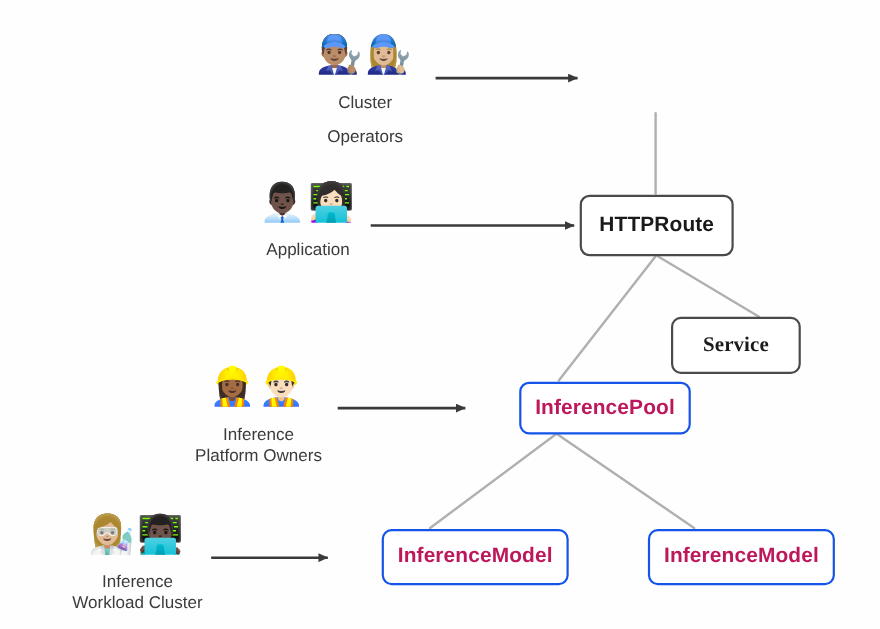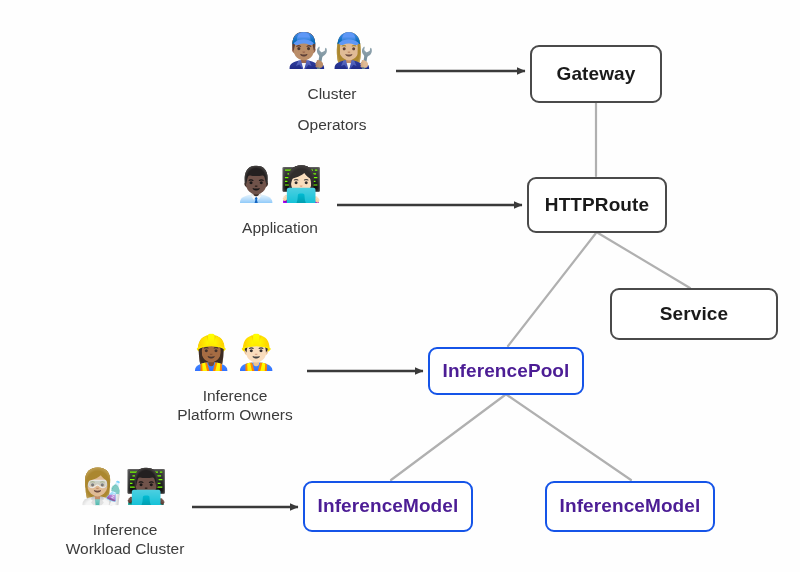--- a/index.html
+++ b/index.html
@@ -40,22 +40,23 @@
     text-align: center;
     line-height: 1.1;
   }
   .node.dark {
     border: 2px solid #4a4a4a;
     color: #1a1a1a;
     font-size: 19px;
   }
   .node.blue {
     border: 2px solid #1554e8;
-    color: #4c1d95;
+    color: #be185d;
     font-size: 19px;
+    margin-left: 44px;
   }
   
   .persona {
     position: absolute;
     width: 180px;
     text-align: center;
   }
   .persona .emojis {
     font-size: 34px;
     line-height: 40px;
@@ -92,25 +93,24 @@
     </g>
 
     <g stroke="#3a3a3a" stroke-width="2.4" fill="none" marker-end="url(#arrowhead)">
       <line x1="396" y1="71" x2="525" y2="71"></line>
       <line x1="337" y1="205" x2="522" y2="205"></line>
       <line x1="307" y1="371" x2="423" y2="371"></line>
       <line x1="192" y1="507" x2="298" y2="507"></line>
     </g>
   </svg>
 
-  <div class="node dark" style="left:530px; top:45px; width:132px; height:58px;">Gateway</div>
 
   <div class="node dark" style="left:527px; top:177px; width:140px; height:56px;">HTTPRoute</div>
 
-  <div class="node dark" style="left:610px; top:288px; width:168px; height:52px;">Service</div>
+  <div class="node dark" style="left:610px; top:288px; width:118px; height:52px;font-family:Liberation Serif, serif;">Service</div>
 
   <div class="node blue" style="left:428px; top:347px; width:156px; height:48px;">InferencePool</div>
 
   <div class="node blue" style="left:303px; top:481px; width:170px; height:51px;">InferenceModel</div>
 
   <div class="node blue" style="left:545px; top:481px; width:170px; height:51px;">InferenceModel</div>
 
   <div class="persona" style="left:242px; top:30px;">
     <div class="emojis">👨🏽‍🔧👩🏼‍🔧</div>
     <div class="plabel">Cluster</div>

